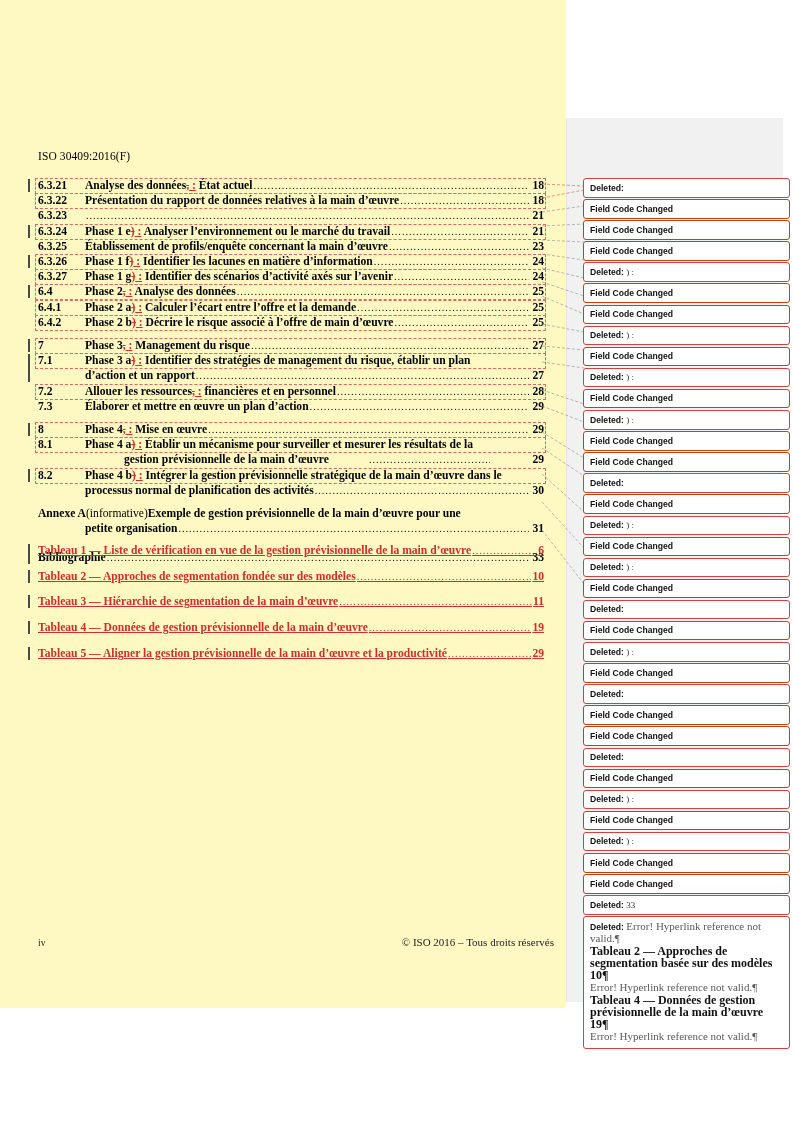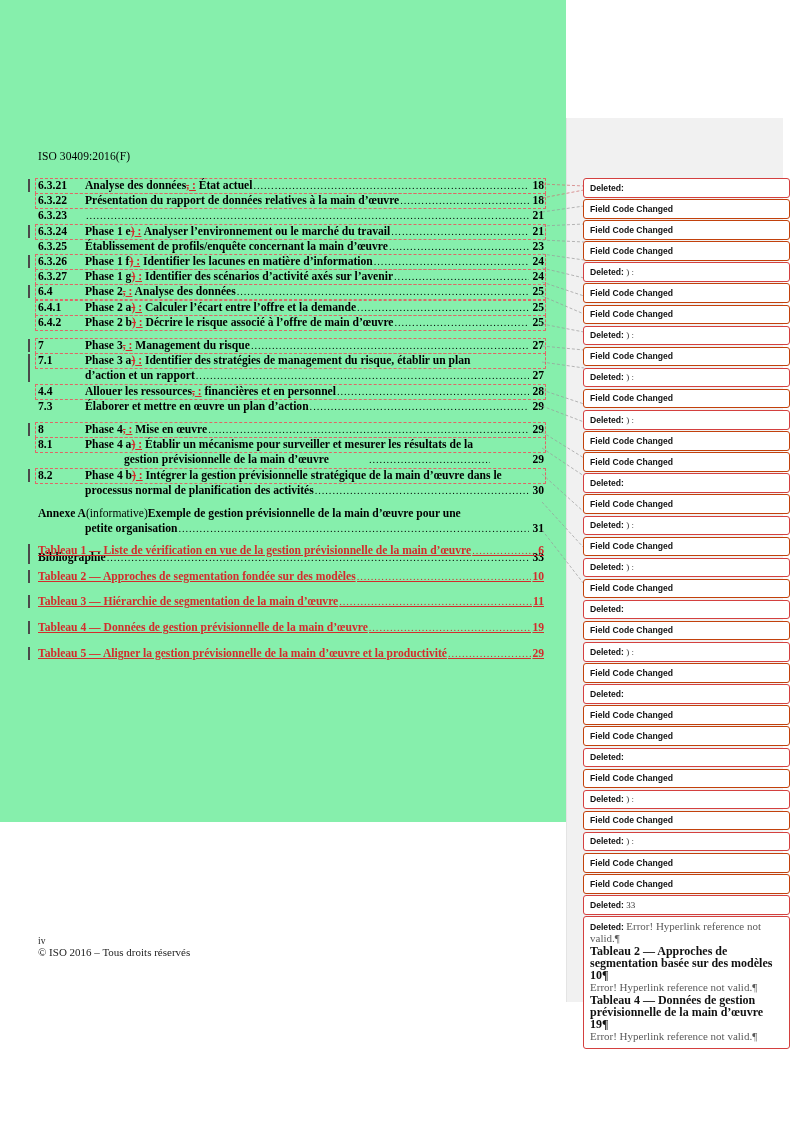--- a/index.html
+++ b/index.html
@@ -26,22 +26,22 @@
     background: #f1f1f1;
     border-left: 1px solid #e4e4e4;
   }
 
   
   #page {
     position: absolute;
     left: 0;
     top: 0;
     width: 566px;
-    height: 822px;
-    background: #86efac;
+    height: 1008px;
+    background: #fef9c3;
   }
 
   #doc-header {
     position: absolute;
     left: 38px;
     top: 150px;
     font-size: 11.5px;
     color: #000;
     letter-spacing: .1px;
   }
@@ -175,24 +175,23 @@
   }
 
   
   #footer {
     position: absolute;
     left: 38px;
     top: 936px;
     width: 516px;
     display: flex;
     justify-content: space-between;
-    align-items: flex-start;
+    align-items: flex-end;
     font-size: 9.5px;
     color: #222;
-    flex-direction: column;
   }
   #footer .f-right { font-size: 11px; }
 
   
   #balloons {
     position: absolute;
     left: 583px;
     top: 178px;
     width: 207px;
   }
@@ -353,21 +352,21 @@
         <span class="toc-title">Phase 3 a<span class="del">)</span><span class="ins"> :</span> Identifier des stratégies de management du risque, établir un plan</span>
       </div>
       <div class="toc-cont" style="position: relative;">
         <span class="pad"></span>
         <span>d’action et un rapport</span>
         <span class="toc-dots">........................................................................................................................................................................................................</span>
         <span class="toc-page">27</span>
       </div>
       <div class="toc-row">
         <span class="mod-box"></span>
-        <span class="toc-num w1">4.4</span>
+        <span class="toc-num w1">7.2</span>
         <span class="toc-title">Allouer les ressources<span class="del">,</span><span class="ins"> :</span> financières et en personnel</span>
         <span class="toc-dots">........................................................................................................................................................................................................</span>
         <span class="toc-page">28</span>
       </div>
       <div class="toc-row">
         <span class="toc-num w1">7.3</span>
         <span class="toc-title">Élaborer et mettre en œuvre un plan d’action</span>
         <span class="toc-dots">........................................................................................................................................................................................................</span>
         <span class="toc-page">29</span>
       </div>

